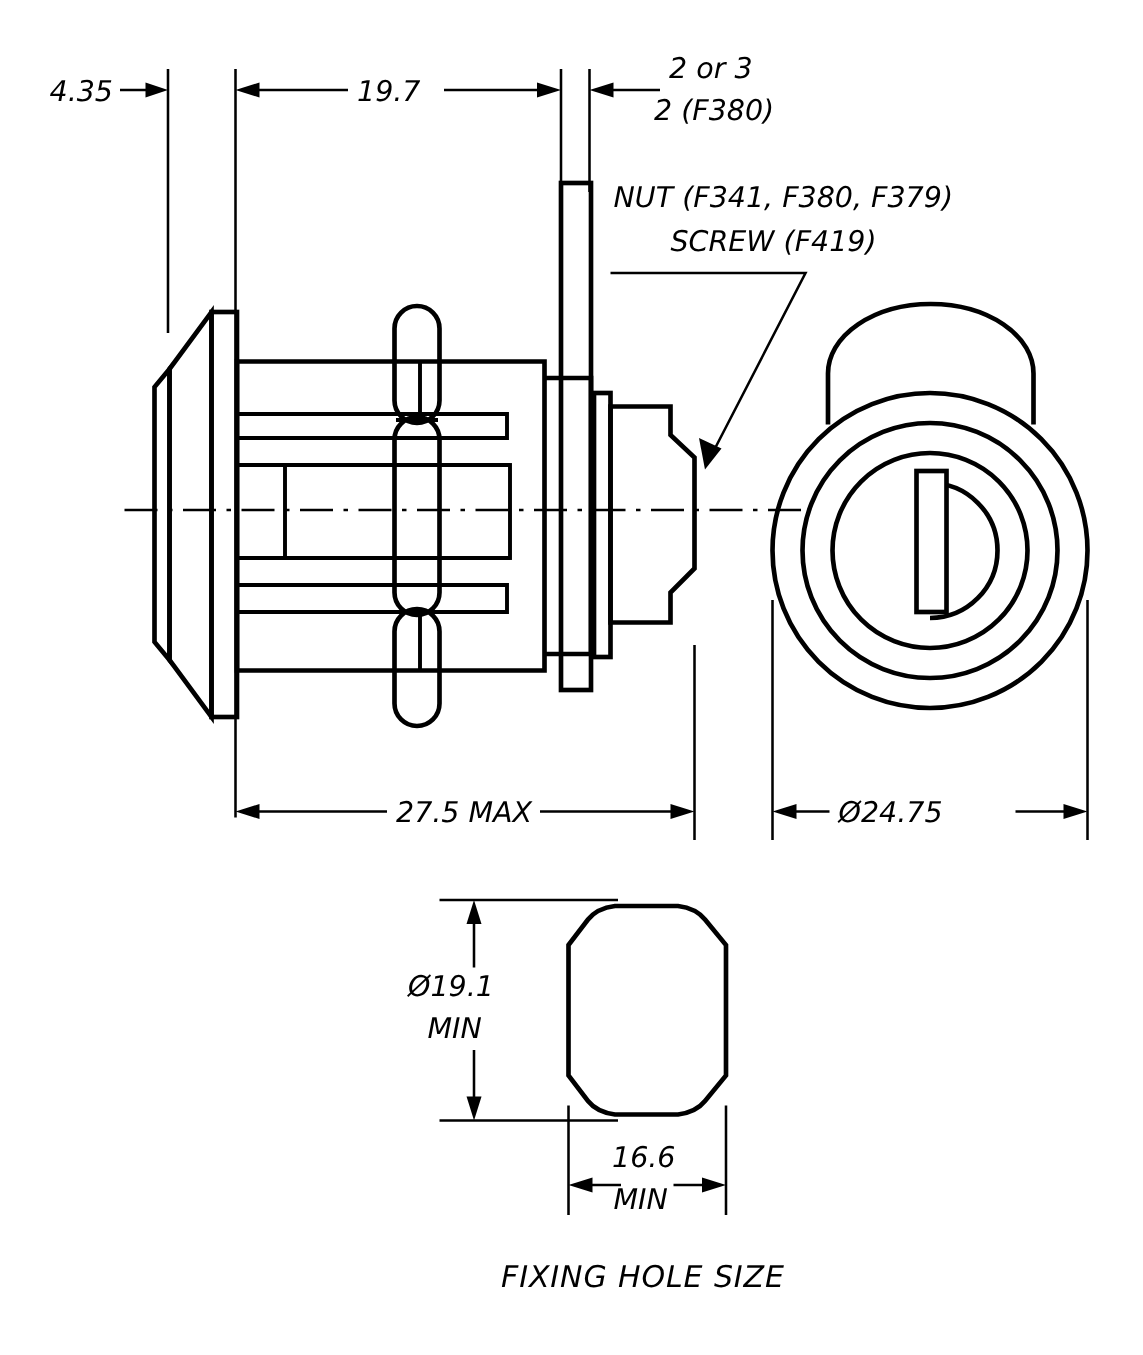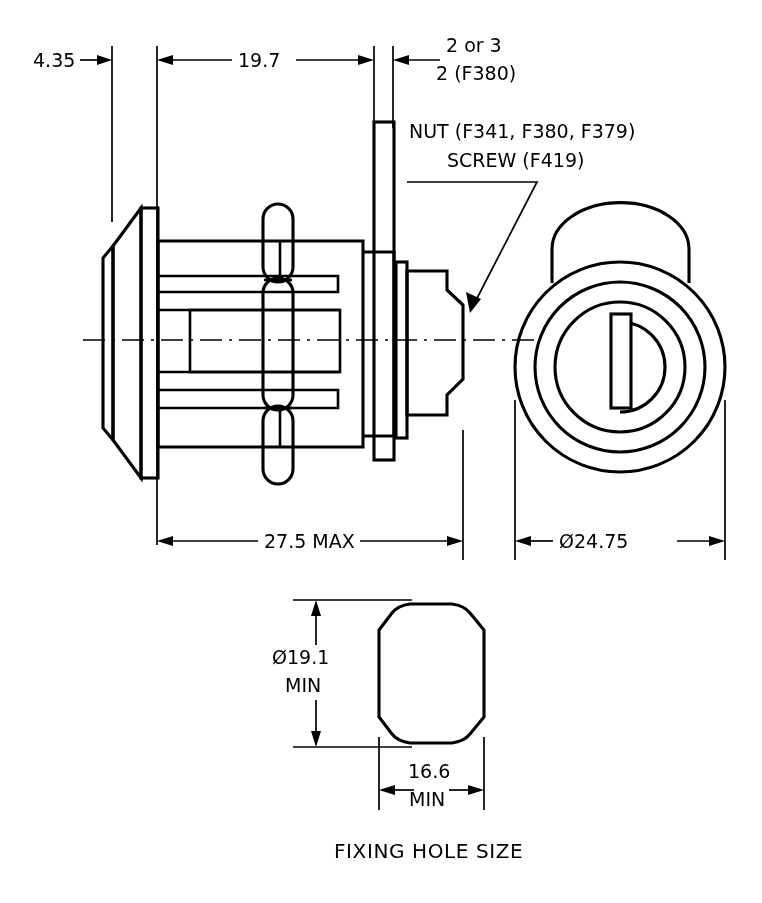--- a/index.html
+++ b/index.html
@@ -14,20 +14,21 @@
     color: #000000;
     overflow: hidden;
     position: relative;
   }
   #drawing-root {
     position: absolute;
     left: 0;
     top: 0;
     width: 762px;
     height: 903px;
+    font-style: italic;
   }
   svg.canvas {
     display: block;
     width: 762px;
     height: 903px;
   }
   text {
     font-family: "DejaVu Sans", sans-serif;
     fill: #000000;
   }

